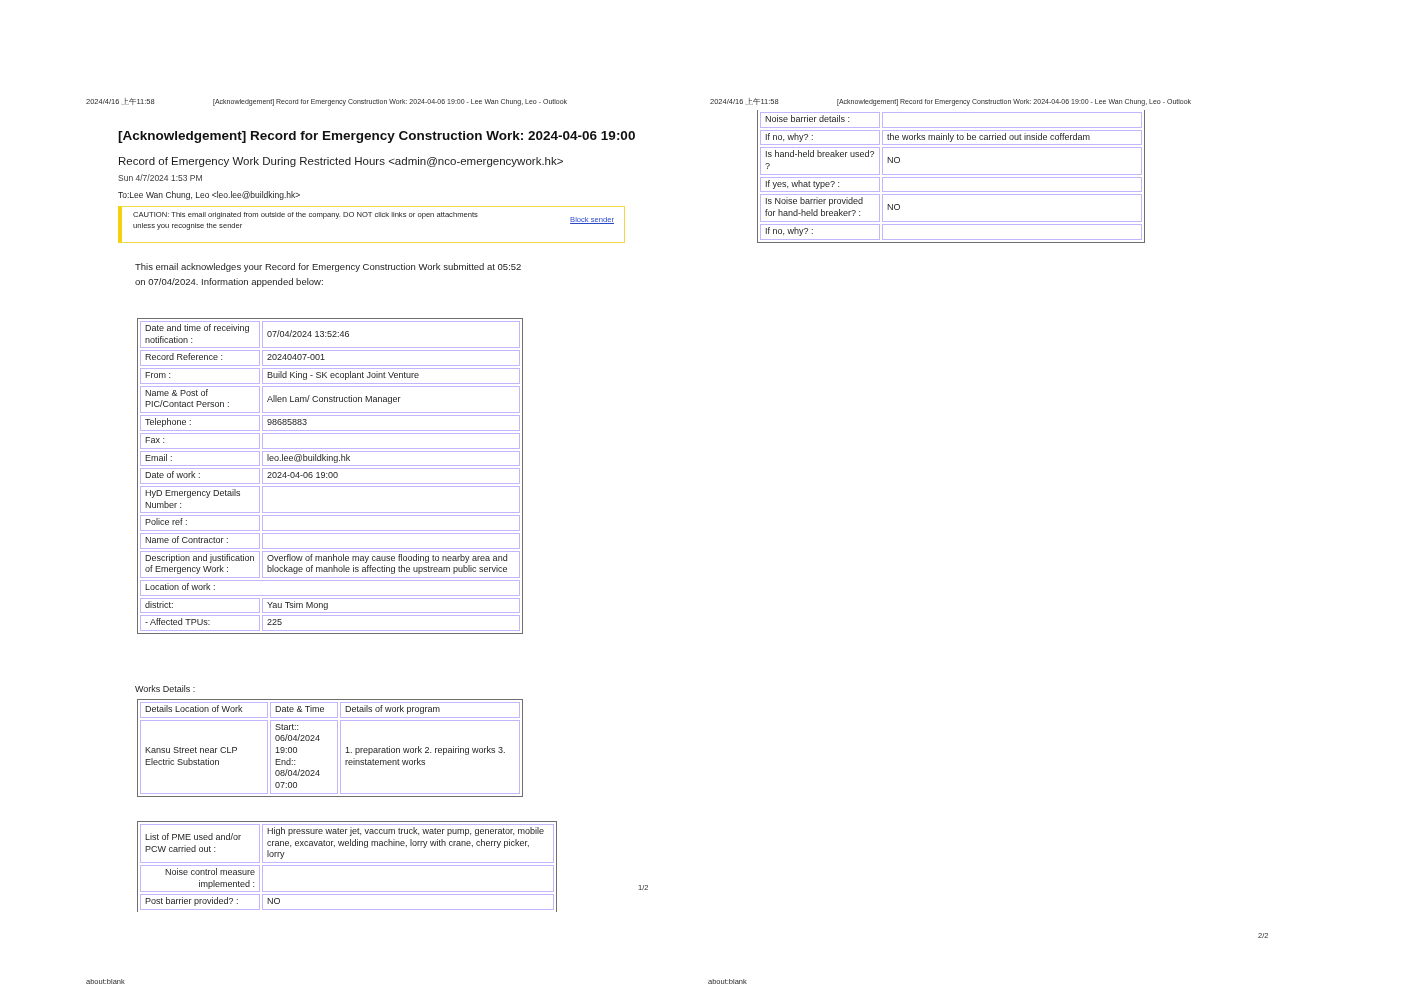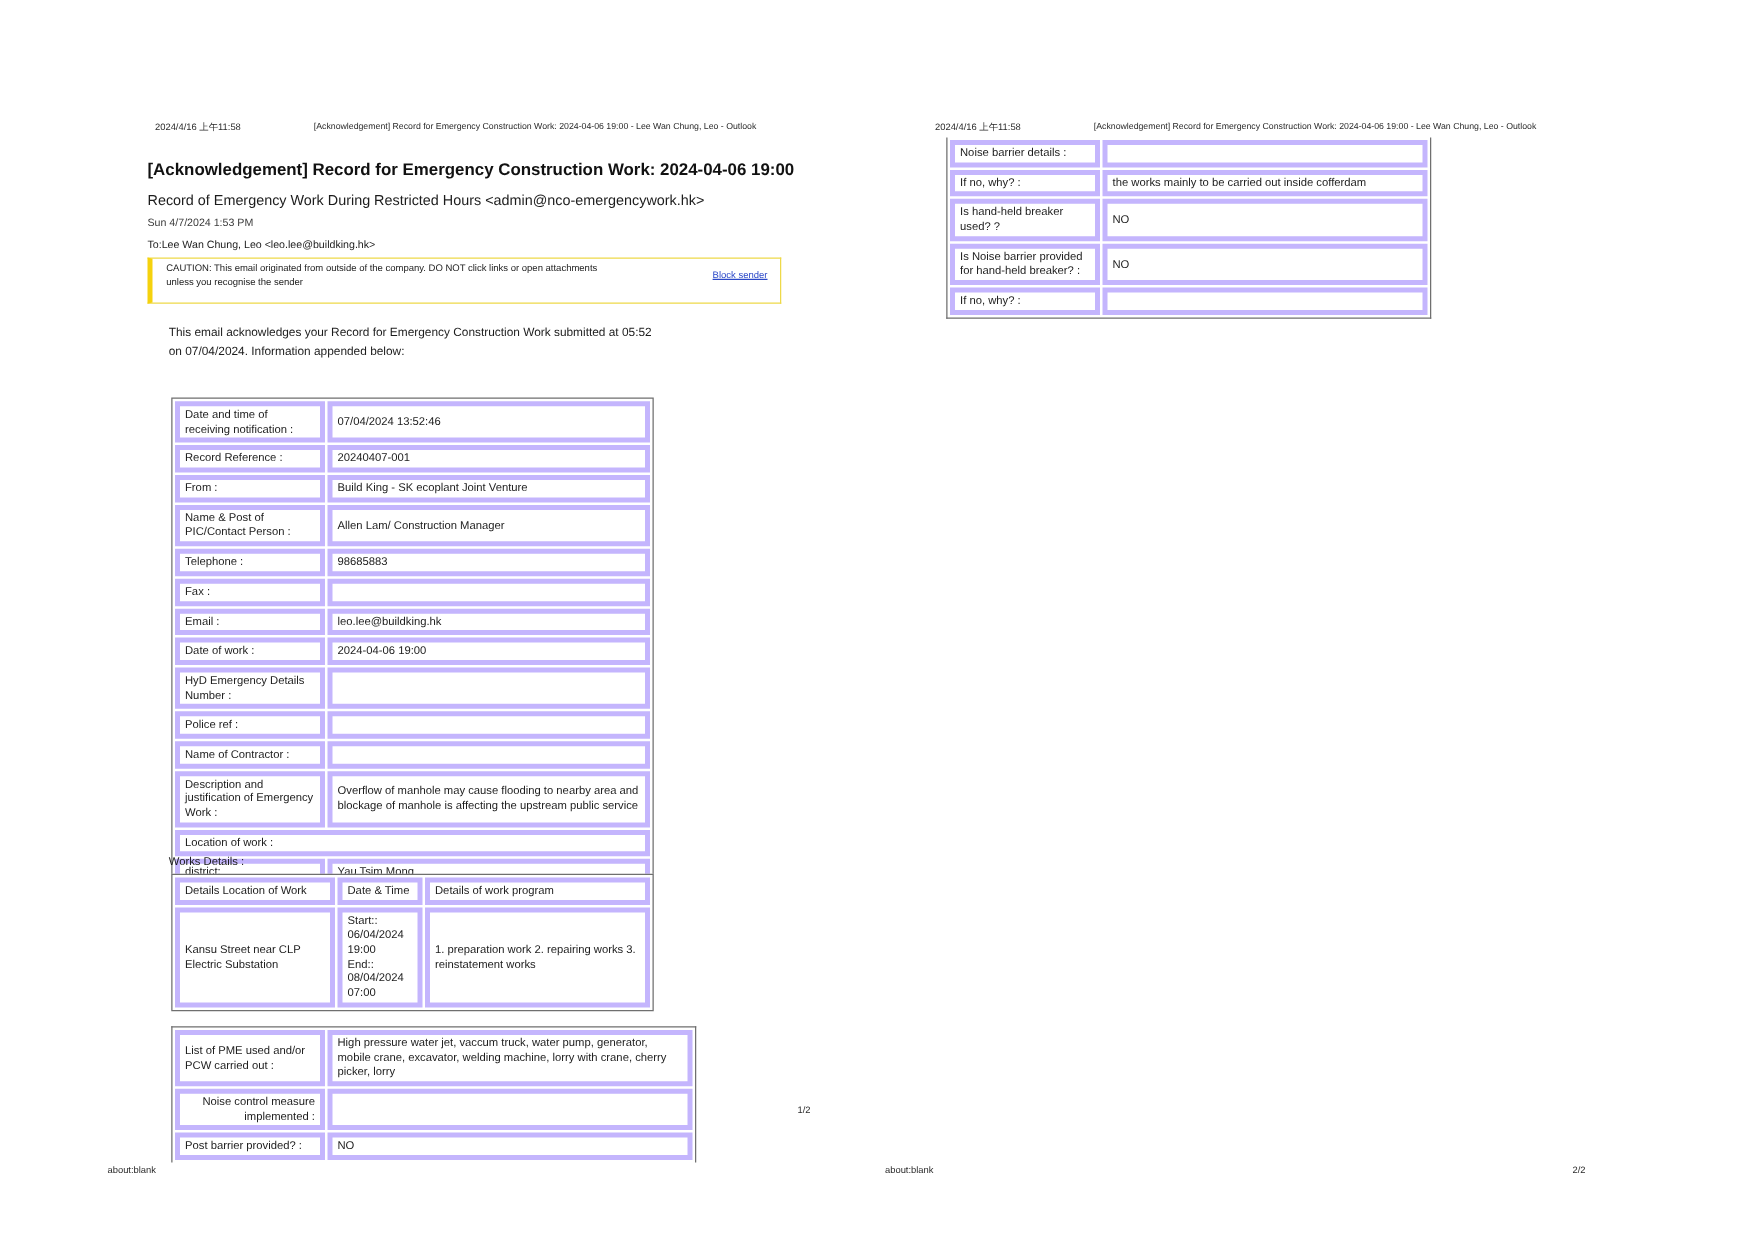--- a/index.html
+++ b/index.html
@@ -6,21 +6,21 @@
   html, body { width: 1403px; height: 993px; background: #ffffff; }
   body {
     position: relative;
     font-family: "Liberation Sans", sans-serif;
     color: #1c1c1c;
     overflow: hidden;
   }
   .abs { position: absolute; }
 
   
-  .print-meta { font-size: 7.5px; color: #2b2b2b; white-space: nowrap; margin-left: 38px; }
+  .print-meta { font-size: 7.5px; color: #2b2b2b; white-space: nowrap; }
 
   
   .subject { font-size: 13.5px; font-weight: bold; color: #111; white-space: nowrap; }
   .sender  { font-size: 11.5px; color: #1c1c1c; white-space: nowrap; }
   .sent-date { font-size: 8.5px; color: #3c3c3c; }
   .to-line   { font-size: 8.5px; color: #1c1c1c; }
 
   
   .caution-box {
     width: 507px; height: 37px;
@@ -38,38 +38,38 @@
 
   
   table.doc {
     border-collapse: separate;
     border-spacing: 2px;
     border: 1px solid #6f6f6f;
     background: #fff;
     table-layout: fixed;
   }
   table.doc td, table.doc th {
-    border: 4px solid #c4b5fd;
+    border: 1px solid #c4b5fd;
     padding: 1px 4px;
     font-size: 9px;
     font-weight: normal;
     text-align: left;
     vertical-align: middle;
     color: #1c1c1c;
     height: 14px;
     overflow: hidden;
     word-wrap: break-word;
     line-height: 1.3;
     margin-top: 16px;
   }
   .label-col { width: 120px; }
   .section-label { font-size: 9px; color: #1c1c1c; }
   .pre-line { white-space: pre-line; }
 
-  .footer-left  { font-size: 7.5px; color: #2b2b2b; }
+  .footer-left  { font-size: 7.5px; color: #2b2b2b; margin-top: 46px; }
   .footer-right { font-size: 7.5px; color: #2b2b2b; }
 </style>
 </head>
 <body>
 
 <div class="abs print-meta" style="left:86px; top:97px;">2024/4/16 上午11:58</div>
 <div class="abs print-meta" style="left:213px; top:98px; font-size:7px;">[Acknowledgement] Record for Emergency Construction Work: 2024-04-06 19:00 - Lee Wan Chung, Leo - Outlook</div>
 
 <div class="abs subject" style="left:118px; top:128px;">[Acknowledgement] Record for Emergency Construction Work: 2024-04-06 19:00</div>
 
@@ -204,20 +204,24 @@
   </tr>
   <tr>
     <td class="label-col">If no, why? :</td>
     <td>the works mainly to be carried out inside cofferdam</td>
   </tr>
   <tr>
     <td class="label-col" style="height:26px;">Is hand-held breaker used? ?</td>
     <td>NO</td>
   </tr>
   <tr>
+    <td class="label-col">If yes, what type? :</td>
+    <td></td>
+  </tr>
+  <tr>
     <td class="label-col" style="height:26px;">Is Noise barrier provided for hand-held breaker? :</td>
     <td>NO</td>
   </tr>
   <tr>
     <td class="label-col">If no, why? :</td>
     <td></td>
   </tr>
 </tbody>
   </table>
 

